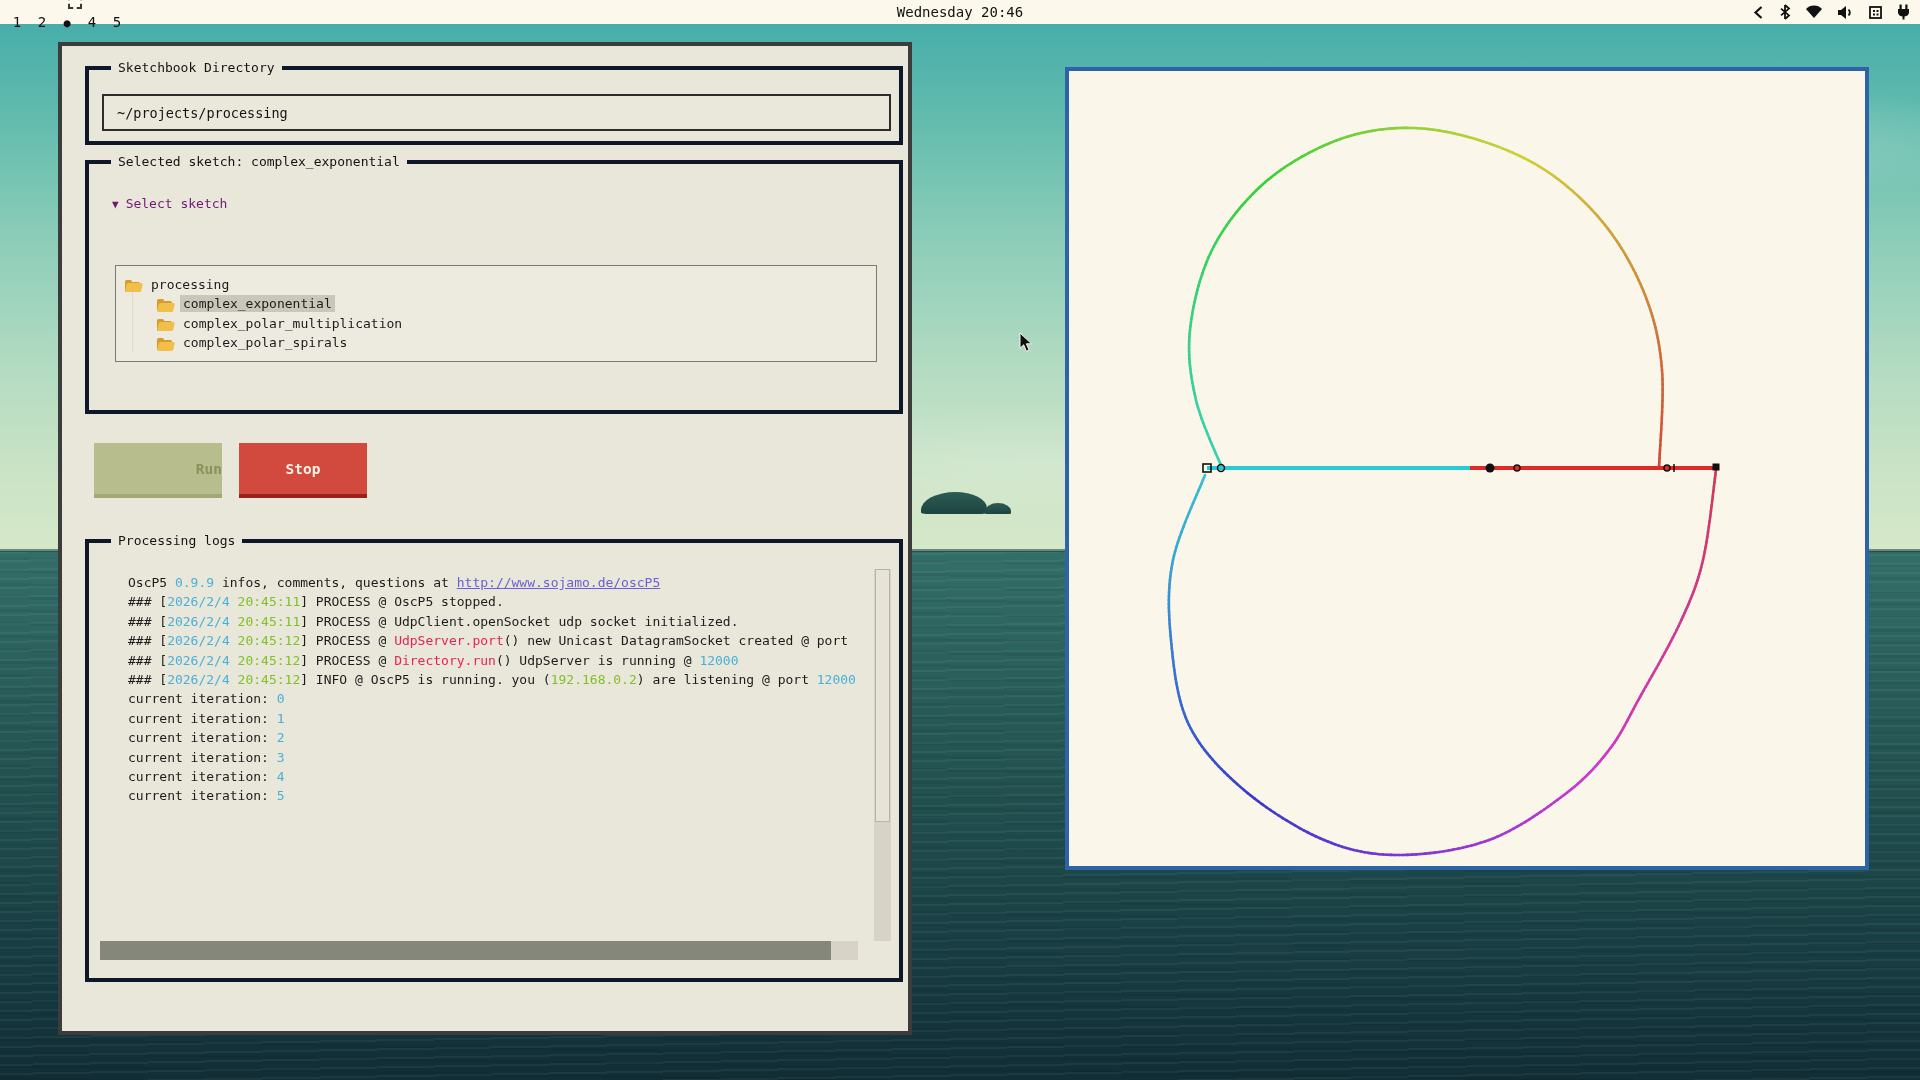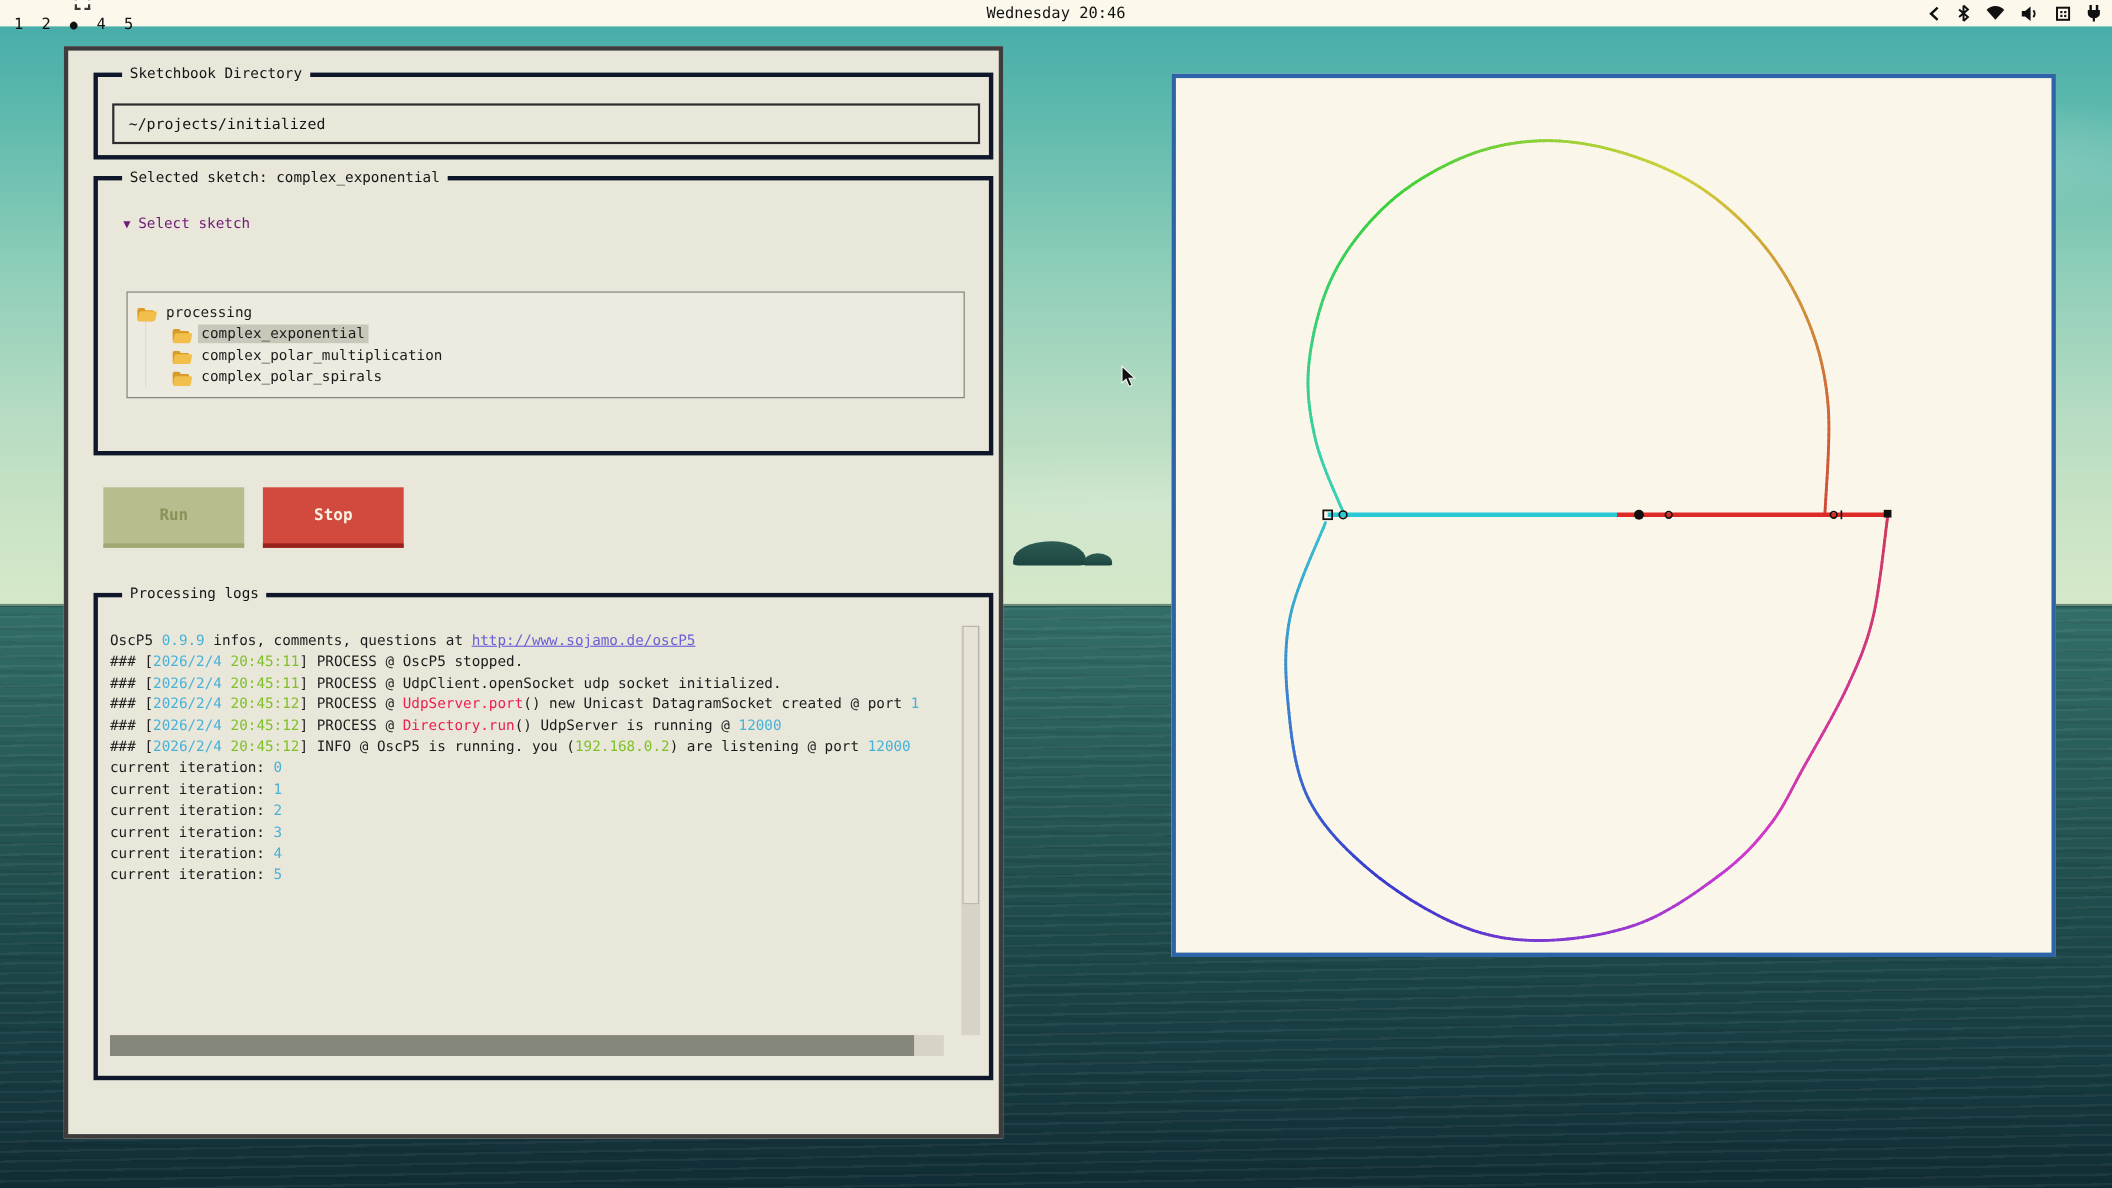--- a/index.html
+++ b/index.html
@@ -59,21 +59,21 @@
   .treerow .lbl.selected { background:#c9c6ba; }
   .guide { position:absolute; border-left:1px solid #dcd9cd; }
 
   .btn { position:absolute; width:128px; height:55px; font-family:"DejaVu Sans Mono", monospace;
     font-size:14.5px; font-weight:bold; border:none; cursor:pointer; }
   .btn.run  { background:#b7bd8d; color:#8b9158; border-bottom:4px solid #a2a873; }
   .btn.stop { background:#d14a3d; color:#f8f3e3; border-bottom:4px solid #97211c; }
 
   
   .logarea { position:absolute; overflow:hidden; }
-  .logline { font-size:13px; line-height:19.4px; color:#1c1c1c; white-space:pre; }
+  .logline { font-size:13px; line-height:19.4px; color:#1c1c1c; white-space:pre;margin-left:28px; }
   .logline .cyan { color:#47b2d8; }
   .logline .green { color:#7fc127; }
   .logline .red { color:#e82350; }
   .logline .link { color:#6b5fd6; text-decoration:underline; }
   .vscroll { position:absolute; width:17px; background:#d7d3c6; }
   .vscroll .thumb { position:absolute; left:1px; right:1px; top:0; height:68%; background:#e7e4d7; border:1px solid #b8b4a7; }
   .hscroll { position:absolute; height:19px; background:#d7d3c6; }
   .hscroll .thumb { position:absolute; left:0; top:0; bottom:0; width:731px; background:#85877b; }
 
   
@@ -123,21 +123,21 @@
         <path d="M1 5 L12 5 L12 9 A5.5 4.5 0 0 1 7.5 12.5 L7.5 15.5 L5.5 15.5 L5.5 12.5 A5.5 4.5 0 0 1 1 9 Z" fill="#111"></path>
       </svg>
   </div>
 </div>
 
 <div class="window app-window">
 
   <div class="groupbox" style="left:23px; top:20px; width:818px; height:79px;">
     <span class="grouplabel">Sketchbook Directory</span>
     <div class="entry" style="left:13px; top:24px; width:789px; height:37px;">
-      <span>~/projects/initialized</span>
+      <span>~/projects/processing</span>
     </div>
   </div>
 
   <div class="groupbox" style="left:23px; top:114px; width:818px; height:254px;">
     <span class="grouplabel">Selected sketch: complex_exponential</span>
     <div class="expander" style="left:23px; top:32px;">
       <span class="tri">▼</span><span>Select sketch</span>
     </div>
     <div class="treebox" style="left:26px; top:101px; width:762px; height:97px;">
       <div class="guide" style="left:16px; top:24px; height:62px;"></div>
@@ -171,21 +171,21 @@
               <span class="tab"></span>
               <span class="back"></span>
               <span class="front"></span>
             </span>
             <span class="lbl">complex_polar_spirals</span>
           </div>
         </div>
     </div>
   </div>
 
-  <button class="btn run" style="left:32px; top:397px;">Run</button>
+  <button class="btn run" style="left:32px; top:397px;text-align:right;">Run</button>
   <button class="btn stop" style="left:177px; top:397px;">Stop</button>
 
   <div class="groupbox" style="left:23px; top:493px; width:818px; height:443px;">
     <span class="grouplabel">Processing logs</span>
     <div id="logarea" class="logarea" style="left:11px; top:30px; width:756px; height:360px;">
         <div class="logline"><span>OscP5 </span><span class="cyan">0.9.9</span><span> infos, comments, questions at </span><span class="link">http://www.sojamo.de/oscP5</span></div>
         <div class="logline"><span>### [</span><span class="cyan">2026/2/4</span><span> </span><span class="green">20:45:11</span><span>] PROCESS @ OscP5 stopped.</span></div>
         <div class="logline"><span>### [</span><span class="cyan">2026/2/4</span><span> </span><span class="green">20:45:11</span><span>] PROCESS @ UdpClient.openSocket udp socket initialized.</span></div>
         <div class="logline"><span>### [</span><span class="cyan">2026/2/4</span><span> </span><span class="green">20:45:12</span><span>] PROCESS @ </span><span class="red">UdpServer.port</span><span>() new Unicast DatagramSocket created @ port </span><span class="cyan">1</span></div>
         <div class="logline"><span>### [</span><span class="cyan">2026/2/4</span><span> </span><span class="green">20:45:12</span><span>] PROCESS @ </span><span class="red">Directory.run</span><span>() UdpServer is running @ </span><span class="cyan">12000</span></div>

